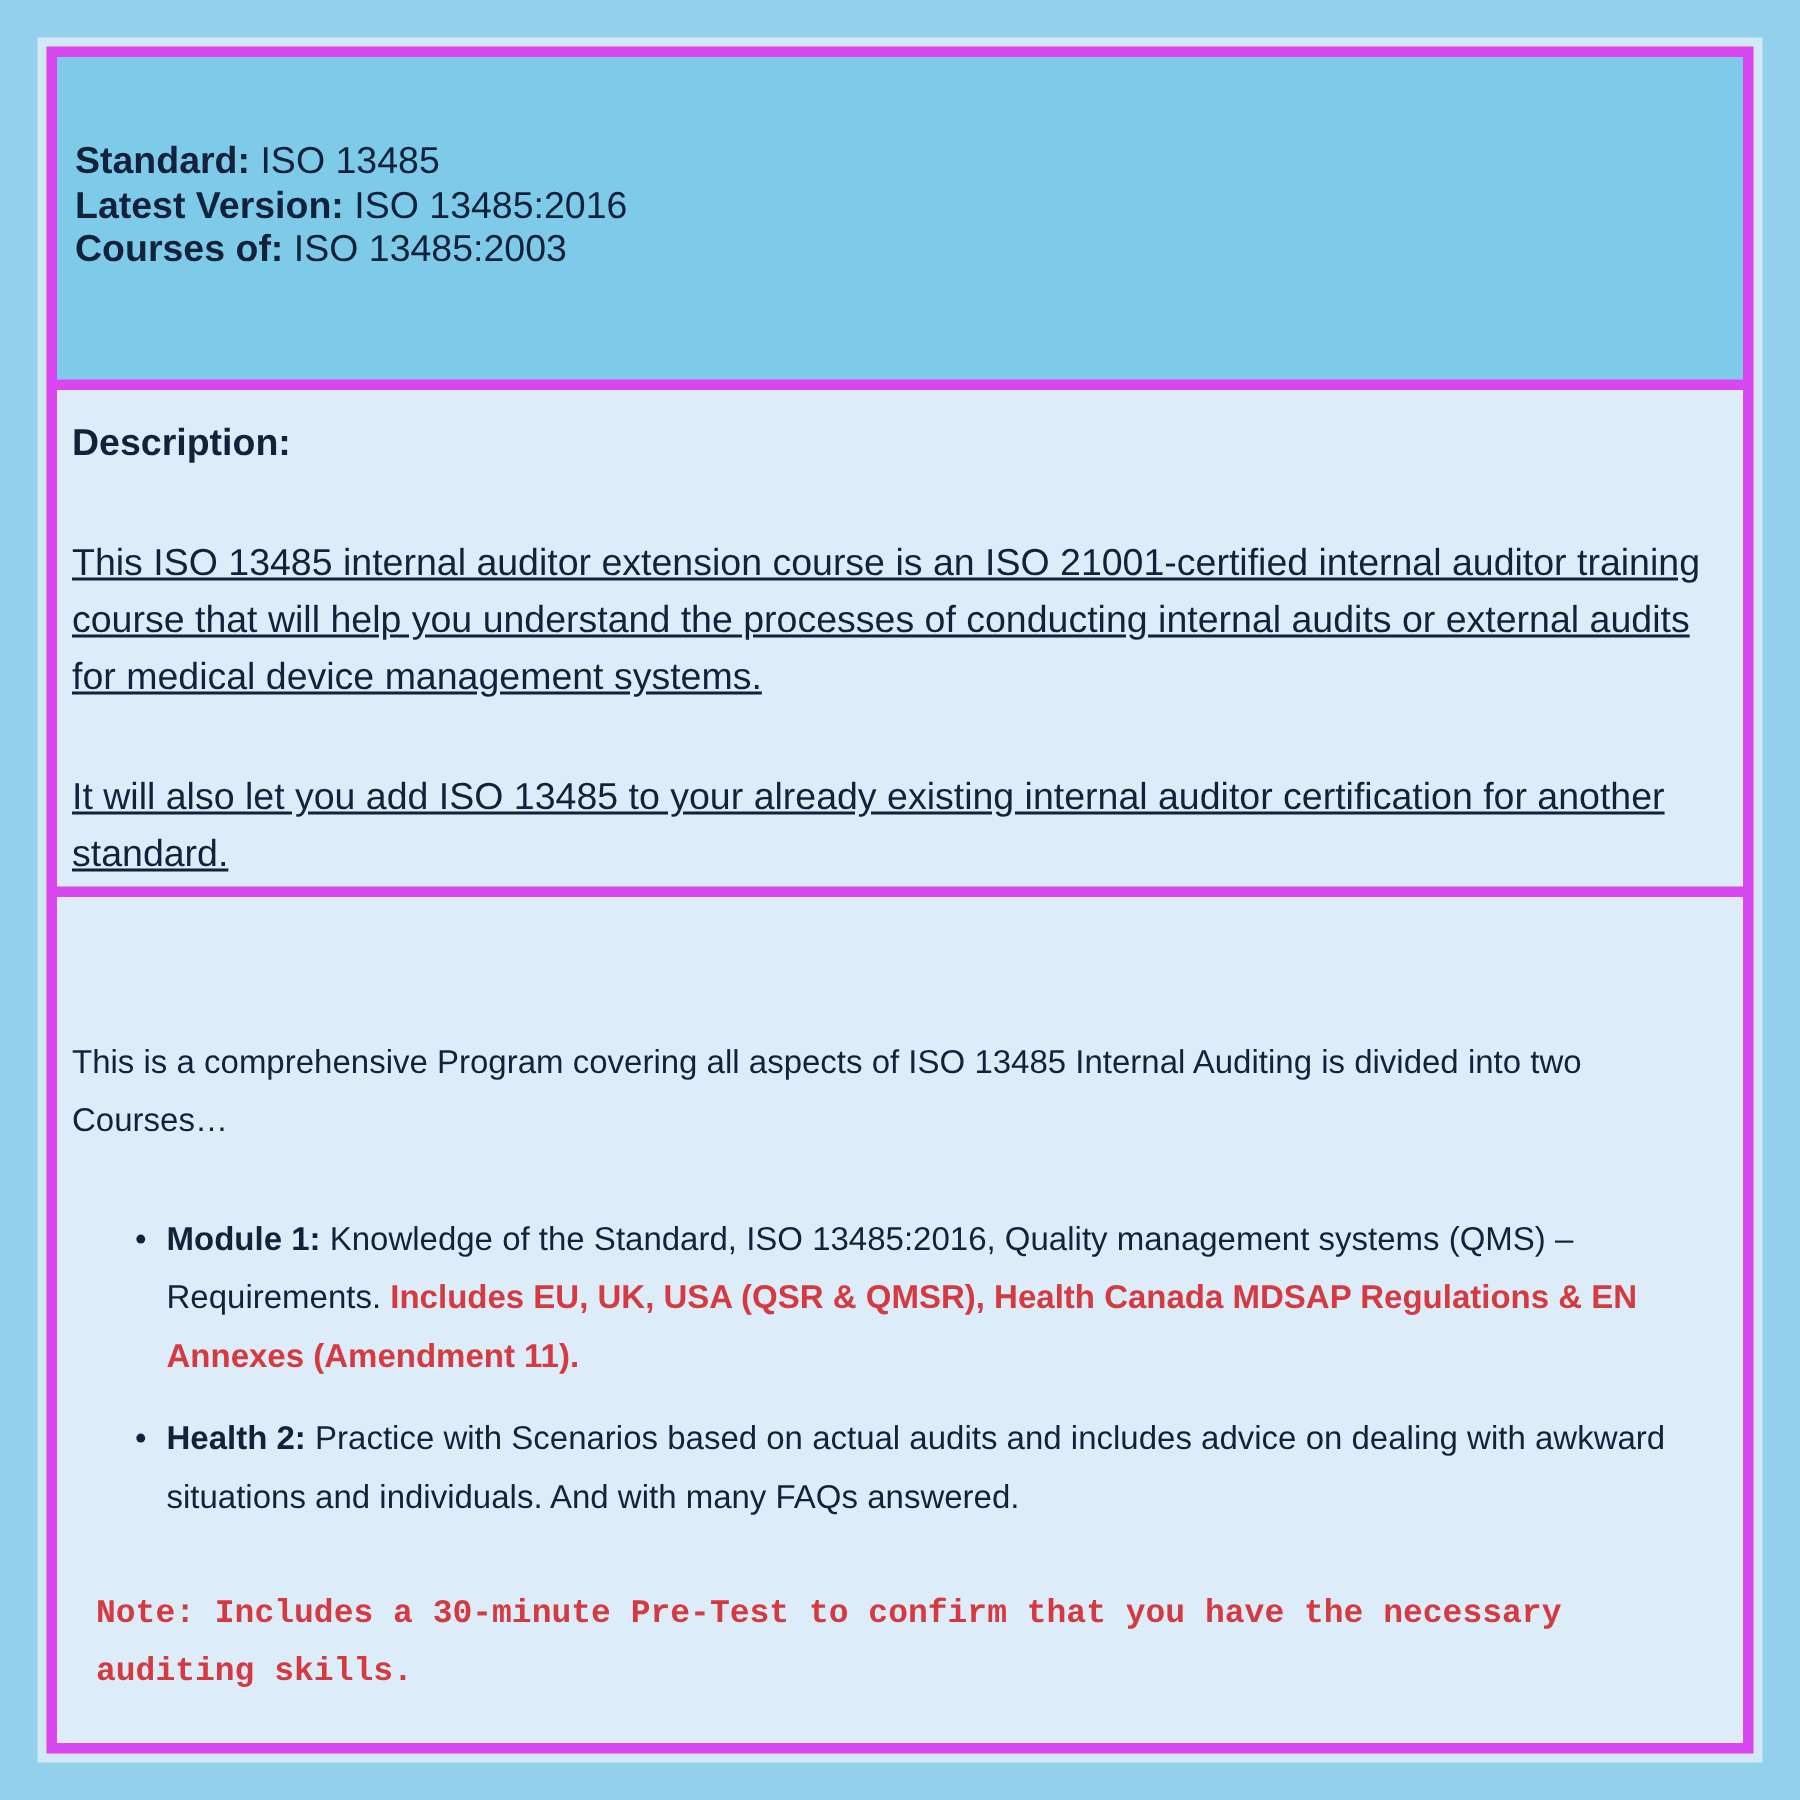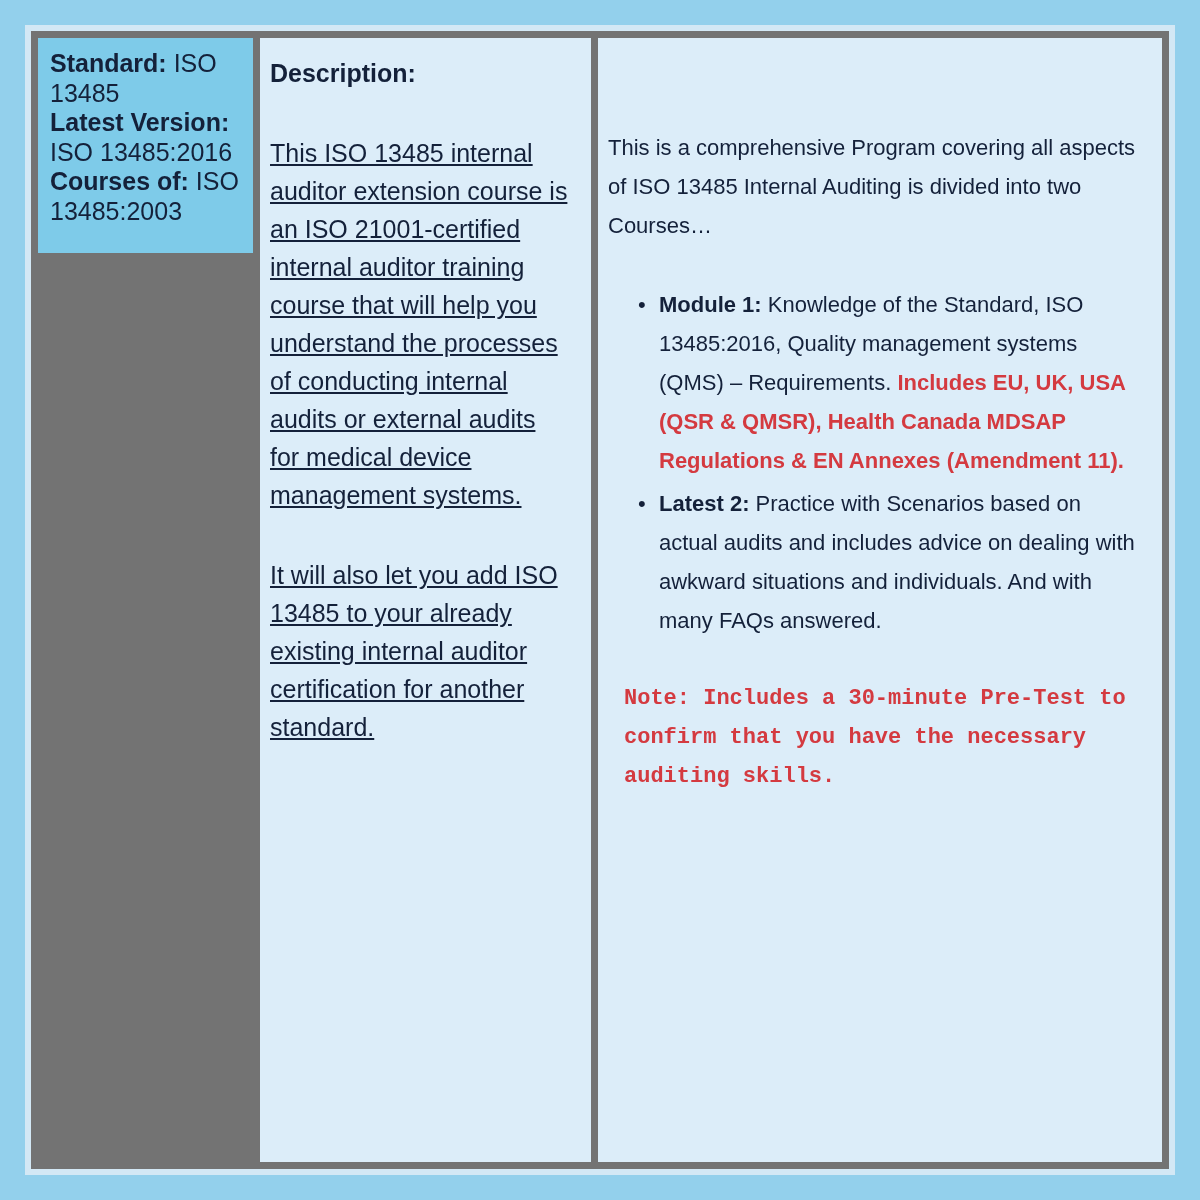--- a/index.html
+++ b/index.html
@@ -10,25 +10,25 @@
     color:#14213a;
     position:relative;
   }
   .panel{
     position:absolute;inset:25px;
     background:#d3e8f5;
     padding:6px;
     box-sizing:border-box;
   }
   .inner{
-    background:#737373;
+    background:#d946ef;
     padding:7px;
     box-sizing:border-box;
     height:100%;
-    display:flex;flex-direction:row;gap:7px;
+    display:flex;flex-direction:column;gap:7px;
   }
   
   .header-row{
     display:flex;gap:7px;
     height:215px;flex:0 0 215px;
   }
   .cell{
     background:#7ecbe9;
     display:flex;flex-direction:column;justify-content:center;
     box-sizing:border-box;
@@ -57,21 +57,21 @@
   }
   .section-modules .intro{margin:0;}
   .modules-list{
     list-style:none;
     margin:40px 0 0 0;
     padding:0;
   }
   .modules-list li{
     position:relative;
     padding-left:47px;
-    margin:4px;
+    margin:16px;
   }
   .modules-list li::before{
     content:"•";
     position:absolute;left:26px;top:0;
     font-size:22px;
   }
   .module-label{font-weight:bold;}
   .red{color:#d43a40;font-weight:bold;}
   .note{
     margin:39px 0 0 16px;
@@ -95,19 +95,19 @@
     <div class="section section-description">
       <div class="heading">Description:</div>
       <p>This ISO 13485 internal auditor extension course is an ISO 21001-certified internal auditor training course that will help you understand the processes of conducting internal audits or external audits for medical device management systems.</p>
       <p>It will also let you add ISO 13485 to your already existing internal auditor certification for another standard.</p>
     </div>
 
     <div class="section section-modules">
       <p class="intro">This is a comprehensive Program covering all aspects of ISO 13485 Internal Auditing is divided into two Courses…</p>
       <ul class="modules-list">
         <li><span class="module-label">Module 1:</span><span> Knowledge of the Standard, ISO 13485:2016, Quality management systems (QMS) – Requirements. </span><span class="red"> Includes EU, UK, USA (QSR &amp; QMSR), Health Canada MDSAP Regulations &amp; EN Annexes (Amendment 11).</span></li>
-        <li><span class="module-label">Latest 2:</span><span> Practice with Scenarios based on actual audits and includes advice on dealing with awkward situations and individuals. And with many FAQs answered.</span><span class="red"></span></li>
+        <li><span class="module-label">Health 2:</span><span> Practice with Scenarios based on actual audits and includes advice on dealing with awkward situations and individuals. And with many FAQs answered.</span><span class="red"></span></li>
       </ul>
       <p class="note">Note: Includes a 30-minute Pre-Test to confirm that you have the necessary auditing skills.</p>
     </div>
 
   </div>
 </div>
 
 </body></html>

